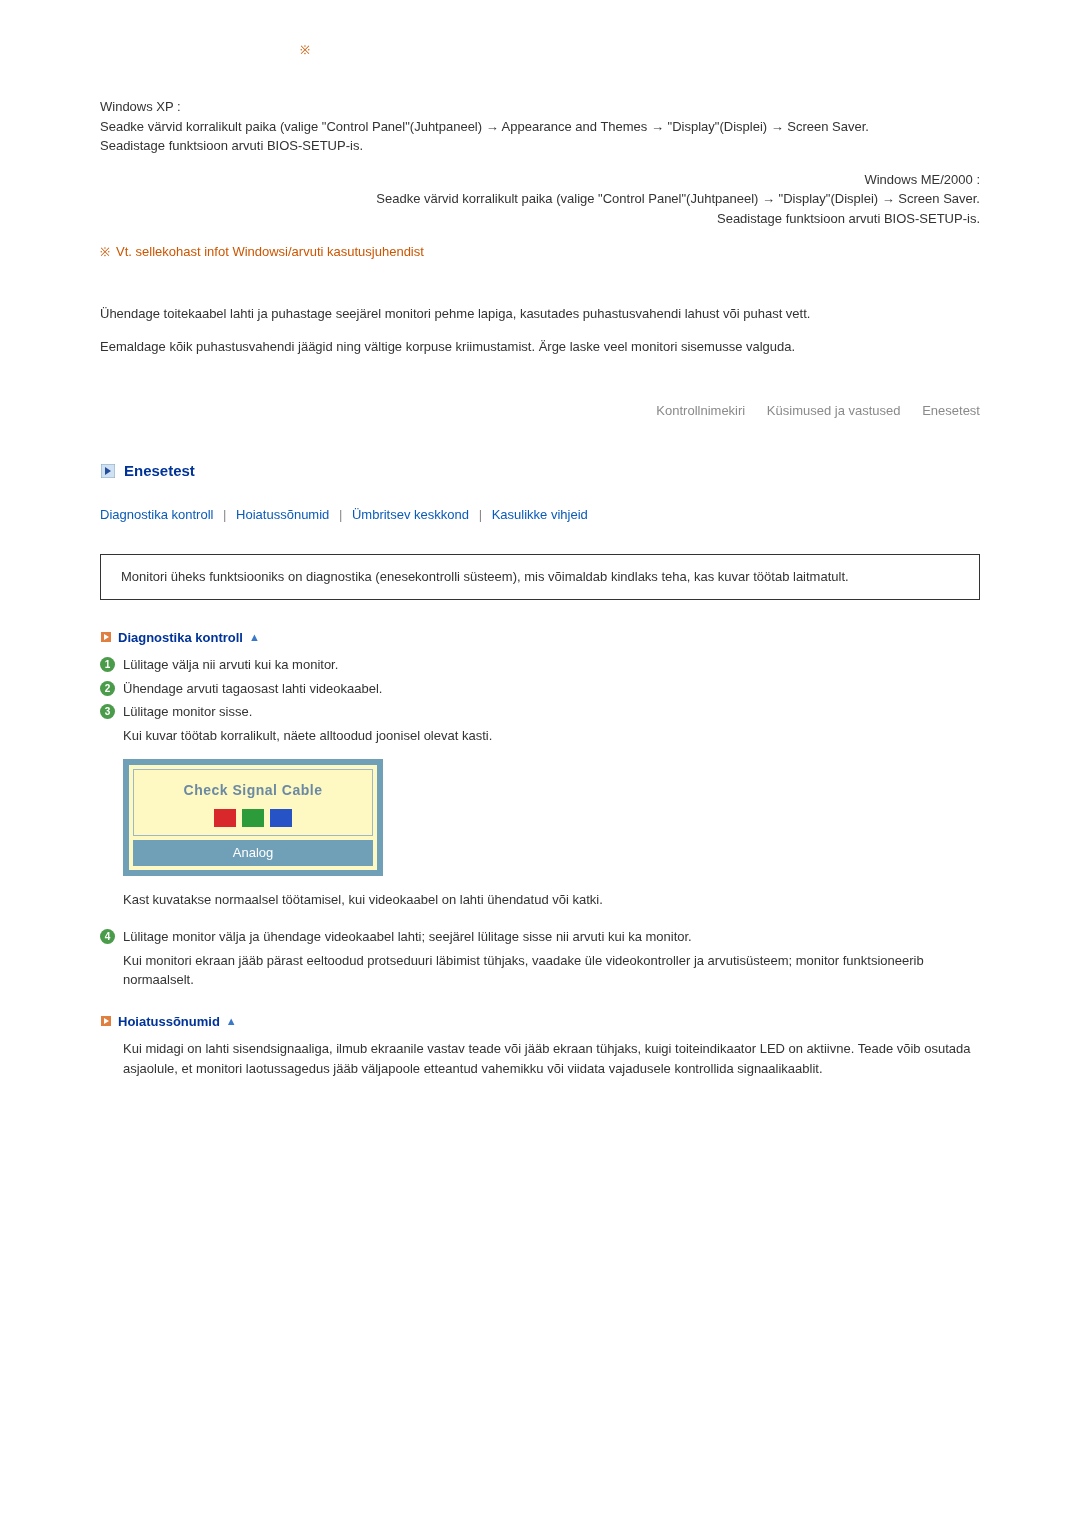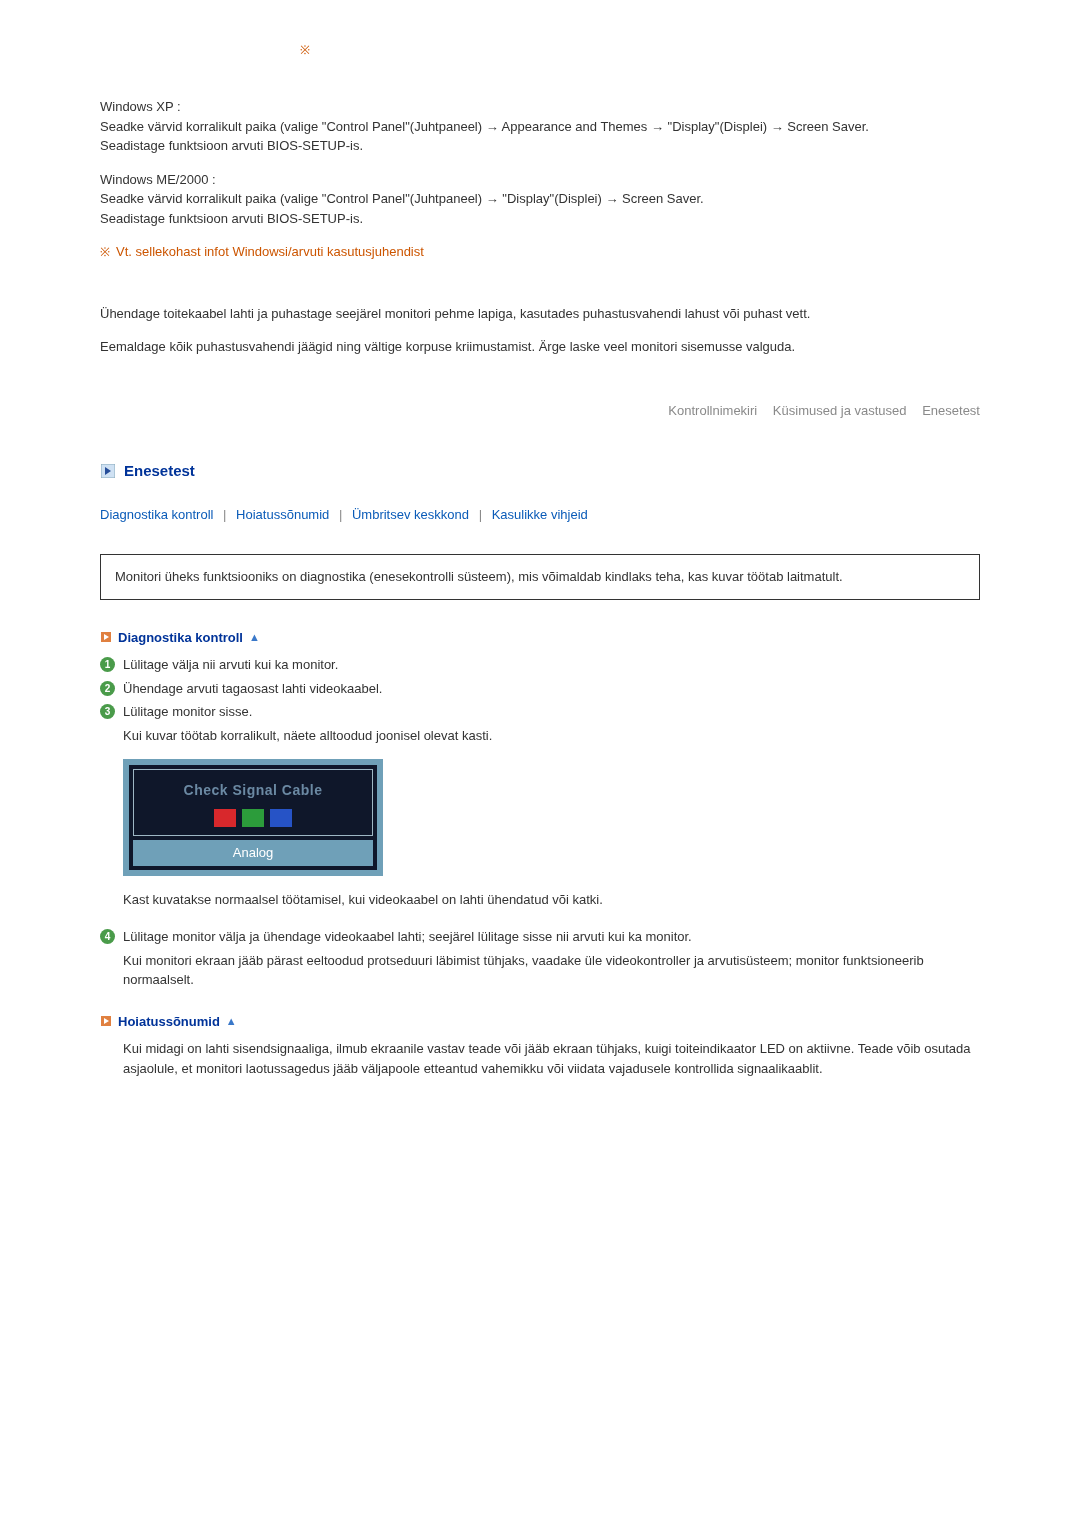--- a/index.html
+++ b/index.html
@@ -18,21 +18,21 @@
   .qa-a .block { margin-bottom: 14px; }
   .orange { color: #cc5500; }
   .note-row { display: flex; align-items: flex-start; gap: 6px; }
   .note-mark { color: #cc5500; flex: 0 0 auto; font-size: 12px; margin-top:1px;}
   .tabs-right {
     text-align: right;
     margin: 20px 0 40px 0;
     color: #8a8a8a;
     font-size: 13px;
   }
-  .tabs-right span { margin-left: 12px; cursor: pointer; }
+  .tabs-right span { margin-left: 18px; cursor: pointer; }
   .section-heading {
     display: flex;
     align-items: center;
     gap: 8px;
     margin: 10px 0 22px 0;
   }
   .section-icon {
     width: 16px; height: 16px; display:inline-flex; align-items:center; justify-content:center;
   }
   .section-title {
@@ -40,21 +40,21 @@
     font-weight: bold;
     font-size: 15px;
   }
   .links-row {
     margin-bottom: 30px;
   }
   .links-row a { color: #0a5bb8; text-decoration: none; }
   .links-row .sep { color: #888; margin: 0 6px; }
   .intro-box {
     border: 1px solid #333;
-    padding: 12px 14px;
+    padding: 12px 20px;
     margin-bottom: 28px;
   }
   .sub-heading {
     display: flex;
     align-items: center;
     gap: 6px;
     color: #003399;
     font-weight: bold;
     margin: 18px 0 8px 0;
   }
@@ -71,21 +71,21 @@
   }
   .b1 { background:#4a9b4a;}
   .b2 { background:#4a9b4a;}
   .b3 { background:#4a9b4a;}
   .b4 { background:#4a9b4a;}
   .sub-indent { margin-left: 23px; margin-top:2px;}
   .cable-box {
     width: 260px;
     margin: 14px 0 14px 23px;
     border: 6px solid #6fa0b8;
-    background: #0f172a;
+    background: #fef9c3;
   }
   .cable-inner {
     border: 1px solid #9eb7c4;
     margin: 4px;
     padding: 10px 6px 8px 6px;
     text-align:center;
   }
   .cable-title { color:#6b89a3; font-weight:bold; letter-spacing:0.5px; font-size:14px; margin-bottom:8px;}
   .color-squares { display:flex; justify-content:center; gap:6px;}
   .sq { width:22px; height:18px;}
@@ -110,21 +110,21 @@
         <span class="note-mark">※</span>
       </div>
     </div>
   </div>
 
   <div class="qa-row">
     <div class="qa-a">
       <div class="block" style="white-space:pre-line;">Windows XP :
 Seadke värvid korralikult paika (valige "Control Panel"(Juhtpaneel) → Appearance and Themes → "Display"(Displei) → Screen Saver.
 Seadistage funktsioon arvuti BIOS-SETUP-is.</div>
-      <div class="block" style="white-space:pre-line;">Windows ME/2000 :
+      <div class="block" style="white-space:pre-line;text-align:right;">Windows ME/2000 :
 Seadke värvid korralikult paika (valige "Control Panel"(Juhtpaneel) → "Display"(Displei) → Screen Saver.
 Seadistage funktsioon arvuti BIOS-SETUP-is.</div>
       <div class="block note-row">
         <span class="note-mark">※</span>
         <span class="orange">Vt. sellekohast infot Windowsi/arvuti kasutusjuhendist</span>
       </div>
     </div>
   </div>
 
   <div class="qa-row">

